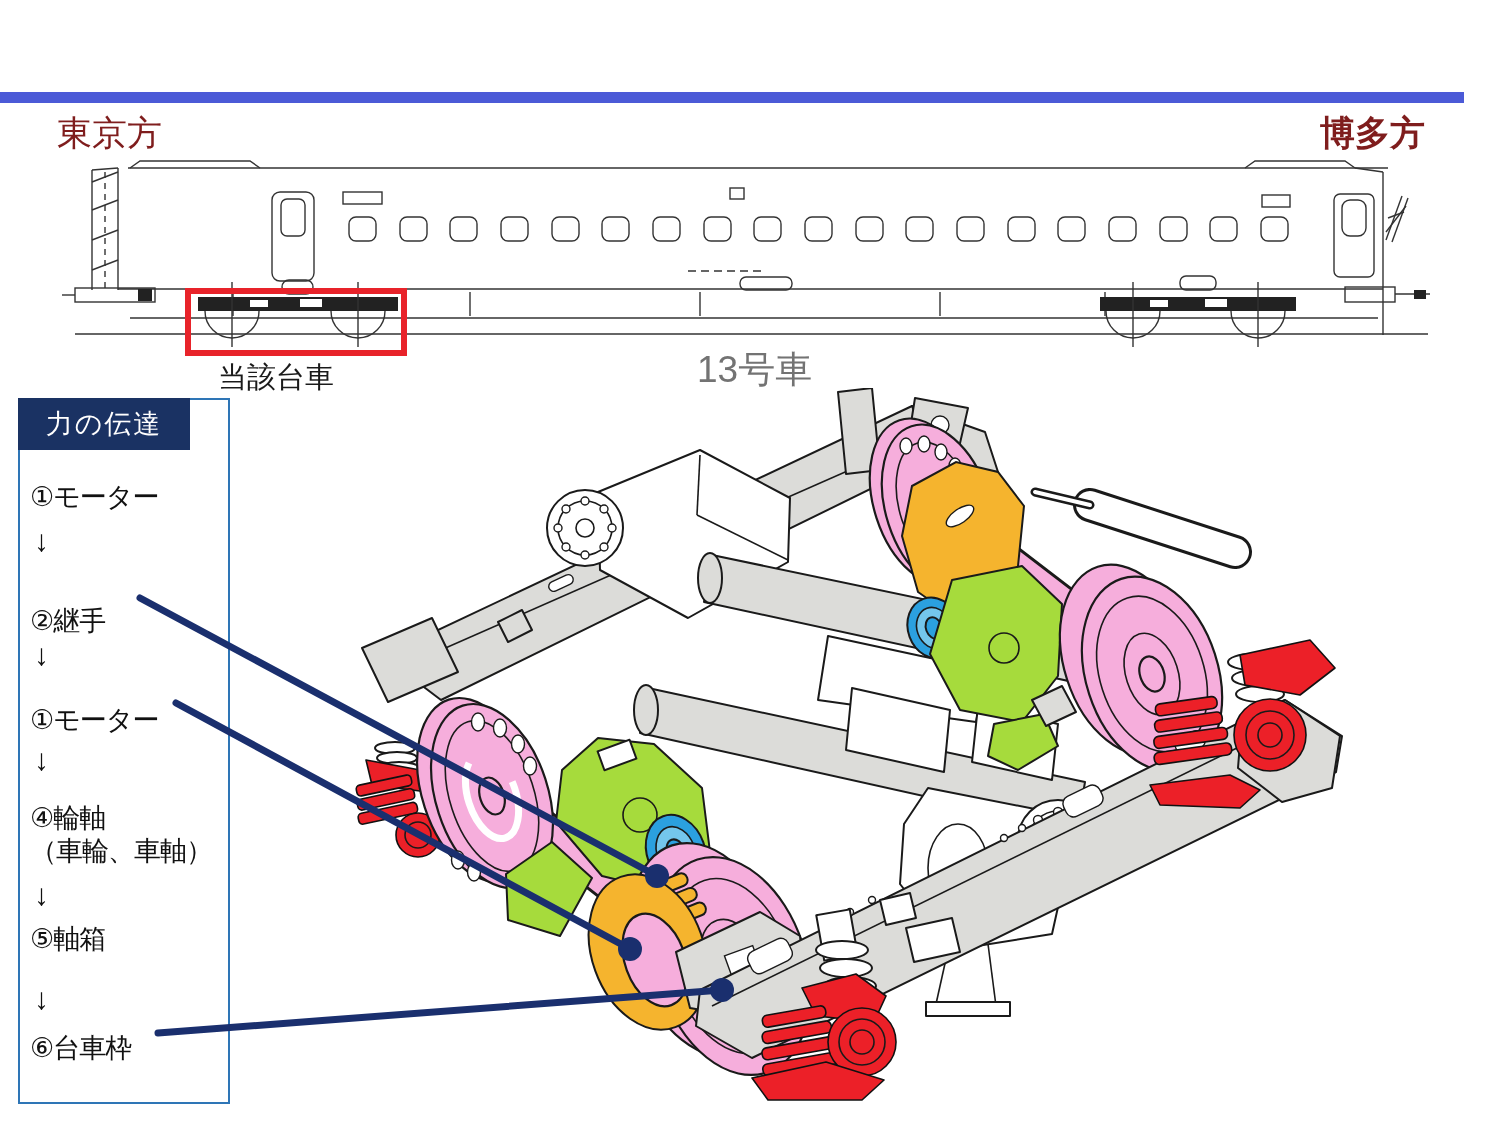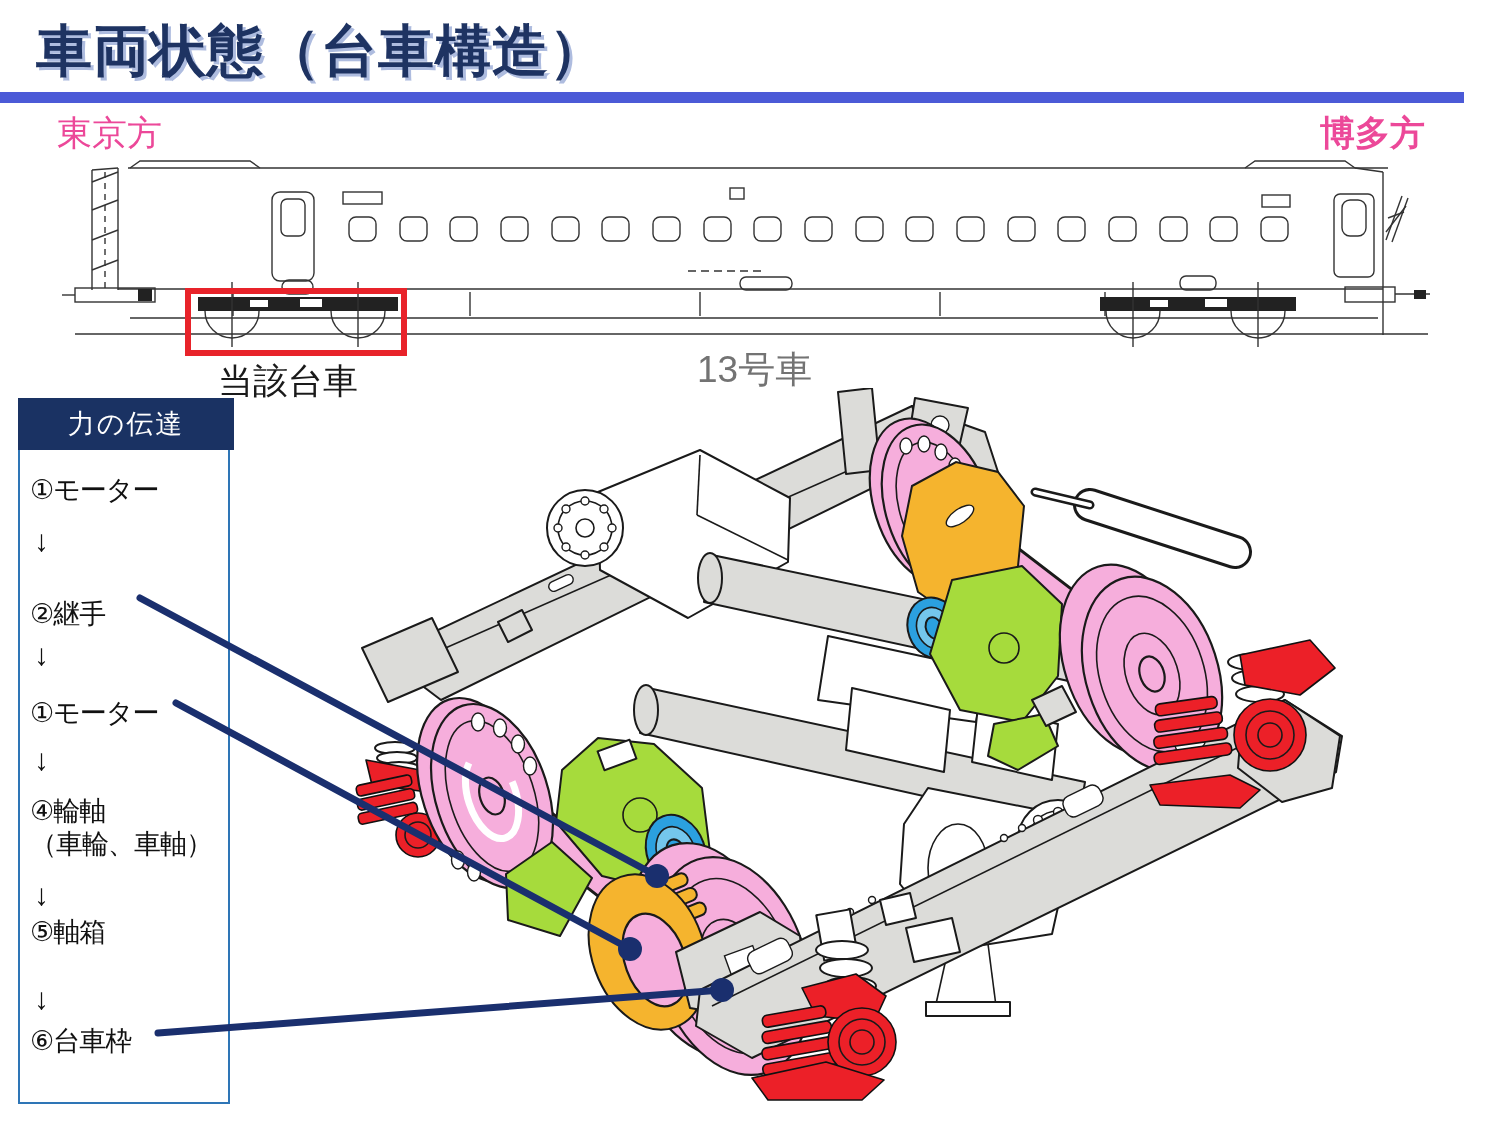--- a/index.html
+++ b/index.html
@@ -2,51 +2,50 @@
 <html><head>
 <meta charset="utf-8">
 <style>
   html,body{margin:0;padding:0;background:#888;}
   #page{position:relative;width:1500px;height:1125px;background:#ffffff;overflow:hidden;
         font-family:"Liberation Sans","DejaVu Sans",sans-serif;}
   .abs{position:absolute;}
   #title{left:36px;top:14px;font-size:56px;font-weight:900;letter-spacing:1px;
          color:#1E3362;text-shadow:3px 3px 0 #aebcdf;white-space:nowrap;}
   #rule{left:0;top:92px;width:1464px;height:11px;background:#4B5AD7;}
-  .dirlabel{font-size:35px;color:#ec4899;}
+  .dirlabel{font-size:35px;color:#7f1d1d;}
   #tokyo{left:57px;top:110px;}
   #hakata{left:1320px;top:110px;font-weight:bold;}
-  #bogielabel{left:218px;top:358px;font-size:35px;color:#1a1a1a;}
+  #bogielabel{left:218px;top:358px;font-size:29px;color:#1a1a1a;}
   #carlabel{left:697px;top:345px;font-size:37px;color:#737373;}
   #redbox{left:185px;top:288px;width:222px;height:68px;border:6px solid #E8232A;box-sizing:border-box;}
   #sidebar{left:18px;top:398px;width:212px;height:706px;border:2px solid #2E75B6;box-sizing:border-box;background:#fff;}
-  #sidebar-header{position:absolute;left:-2px;top:-2px;width:216px;height:52px;background:#1A3263;
+  #sidebar-header{position:absolute;left:-2px;top:-2px;width:172px;height:52px;background:#1A3263;
         color:#fff;font-size:27px;display:flex;align-items:center;justify-content:center;letter-spacing:2px;}
-  .flowitem{position:absolute;left:10px;font-size:27px;color:#111;letter-spacing:-1px;white-space:nowrap;}
+  .flowitem{position:absolute;left:10px;font-size:27px;color:#111;letter-spacing:-1px;white-space:nowrap;margin-top:7px;}
   .flowarrow{position:absolute;left:14px;font-size:30px;color:#111;}
   svg .t{fill:none;stroke:#333;stroke-width:1.4;}
   svg .tb{fill:#222;stroke:none;}
   svg .gy{fill:#DCDCD9;stroke:#1a1a1a;stroke-width:2;stroke-linejoin:round;}
   svg .wh{fill:#ffffff;stroke:#1a1a1a;stroke-width:2;stroke-linejoin:round;}
   svg .pk{fill:#F6AEDC;stroke:#1a1a1a;stroke-width:2.2;}
   svg .gn{fill:#A6DB3C;stroke:#1a1a1a;stroke-width:2;stroke-linejoin:round;}
   svg .og{fill:#F5B42E;stroke:#1a1a1a;stroke-width:2;}
   svg .bl{fill:#2BA0DF;stroke:#1a1a1a;stroke-width:2;}
   svg .lb{fill:#74C6EC;stroke:#1a1a1a;stroke-width:1.6;}
   svg .rd{fill:#EC2028;stroke:#111;stroke-width:1.6;stroke-linejoin:round;}
   svg .ln{fill:none;stroke:#1a1a1a;stroke-width:1.6;}
   svg .hole{fill:#fff;stroke:#1a1a1a;stroke-width:1.4;}
   #leaders{left:0;top:0;pointer-events:none;}
 </style>
 </head>
 <body>
 
 <div id="page">
 
-  <div id="title" class="abs">車両状態（台車構造）</div>
   <div id="rule" class="abs"></div>
 
   <div id="tokyo" class="abs dirlabel">東京方</div>
   <div id="hakata" class="abs dirlabel">博多方</div>
 
   <svg class="abs" style="left:55px;top:145px;width:1390px;height:210px;" viewBox="55 145 1390 210">
 
     <line class="t" x1="128" y1="168" x2="1388" y2="168"></line>
     <path class="t" d="M130,168 L140,161 L250,161 L260,168"></path>
     <path class="t" d="M1245,168 L1255,161 L1345,161 L1355,168"></path>

